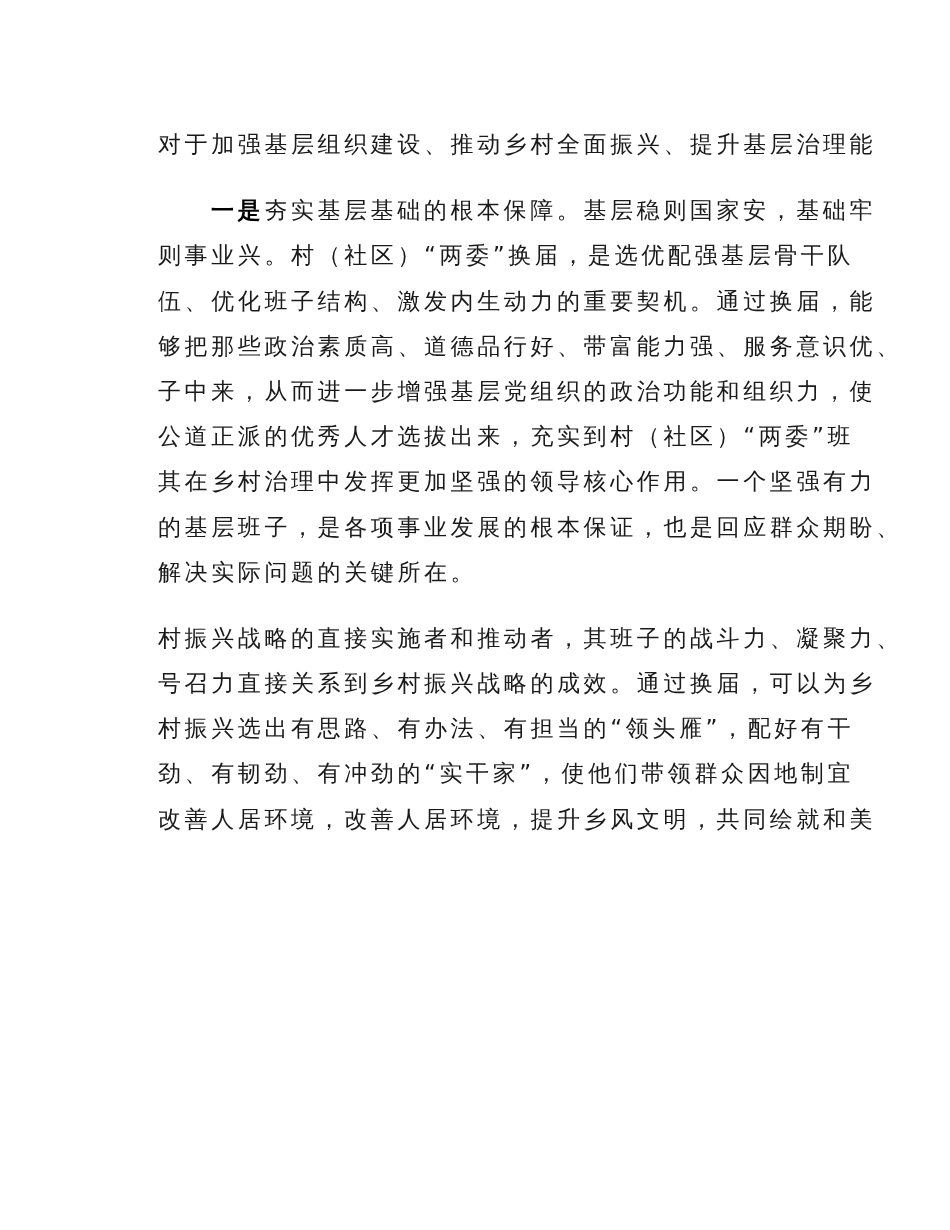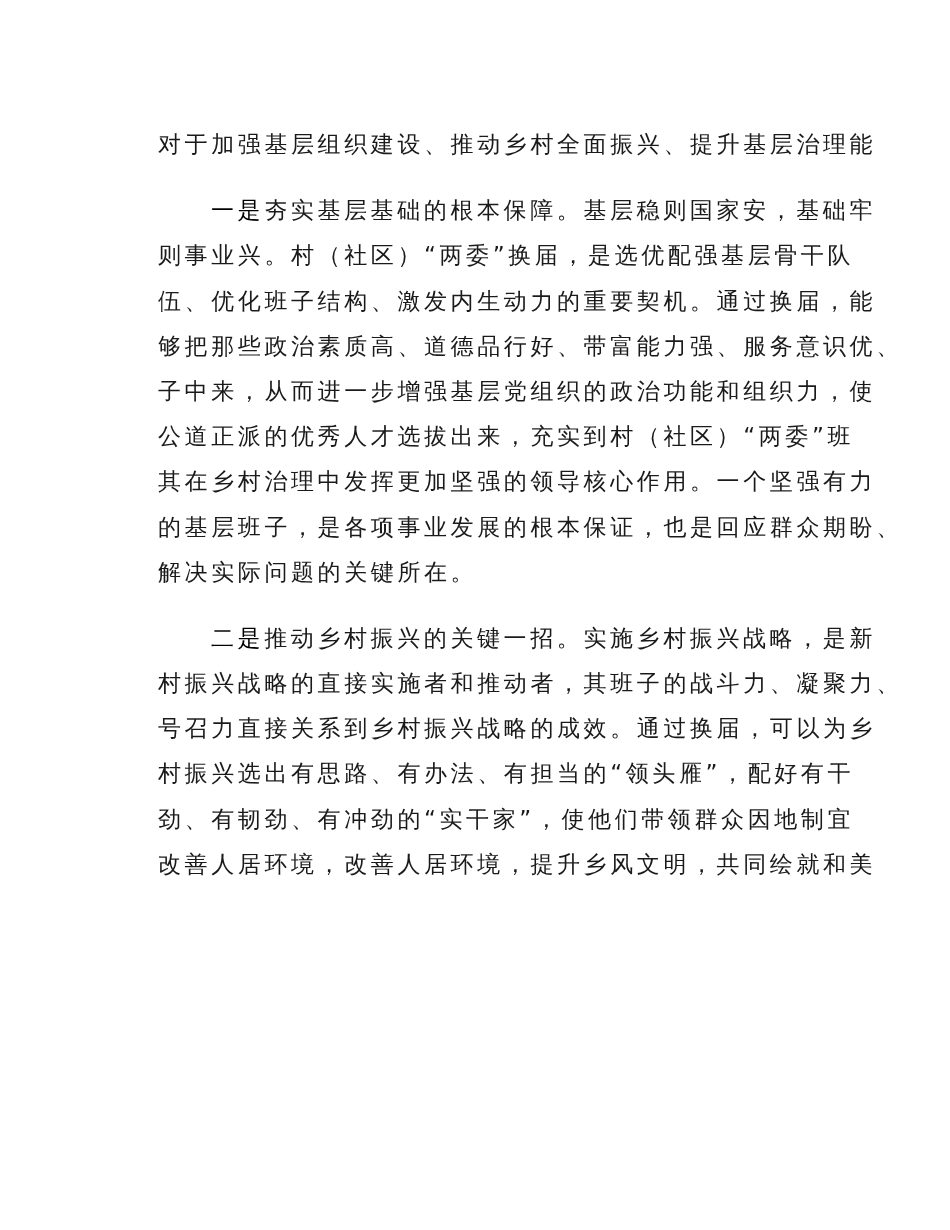--- a/index.html
+++ b/index.html
@@ -29,21 +29,21 @@
     letter-spacing: 3.6px;
     white-space: nowrap;
   }
   .indent {
     padding-left: 53px;
   }
   .gap {
     height: 21px;
   }
   .lead {
-    font-weight: normal;
+    font-weight: bold;
     color: #000;
   }
 </style>
 </head>
 <body>
 
 <div class="page">
 
   <div class="paragraph">
     <div class="line">对于加强基层组织建设、推动乡村全面振兴、提升基层治理能</div>
@@ -59,21 +59,20 @@
     <div class="line">子中来，从而进一步增强基层党组织的政治功能和组织力，使</div>
     <div class="line">公道正派的优秀人才选拔出来，充实到村（社区）“两委”班</div>
     <div class="line">其在乡村治理中发挥更加坚强的领导核心作用。一个坚强有力</div>
     <div class="line">的基层班子，是各项事业发展的根本保证，也是回应群众期盼、</div>
     <div class="line">解决实际问题的关键所在。</div>
   </div>
 
   <div class="gap"></div>
 
   <div class="paragraph">
-    <div class="line indent"><span class="lead">二是</span><span>推动乡村振兴的关键一招。实施乡村振兴战略，是新</span></div>
     <div class="line">村振兴战略的直接实施者和推动者，其班子的战斗力、凝聚力、</div>
     <div class="line">号召力直接关系到乡村振兴战略的成效。通过换届，可以为乡</div>
     <div class="line">村振兴选出有思路、有办法、有担当的“领头雁”，配好有干</div>
     <div class="line">劲、有韧劲、有冲劲的“实干家”，使他们带领群众因地制宜</div>
     <div class="line">改善人居环境，改善人居环境，提升乡风文明，共同绘就和美</div>
   </div>
 
 </div>
 
 </body></html>

